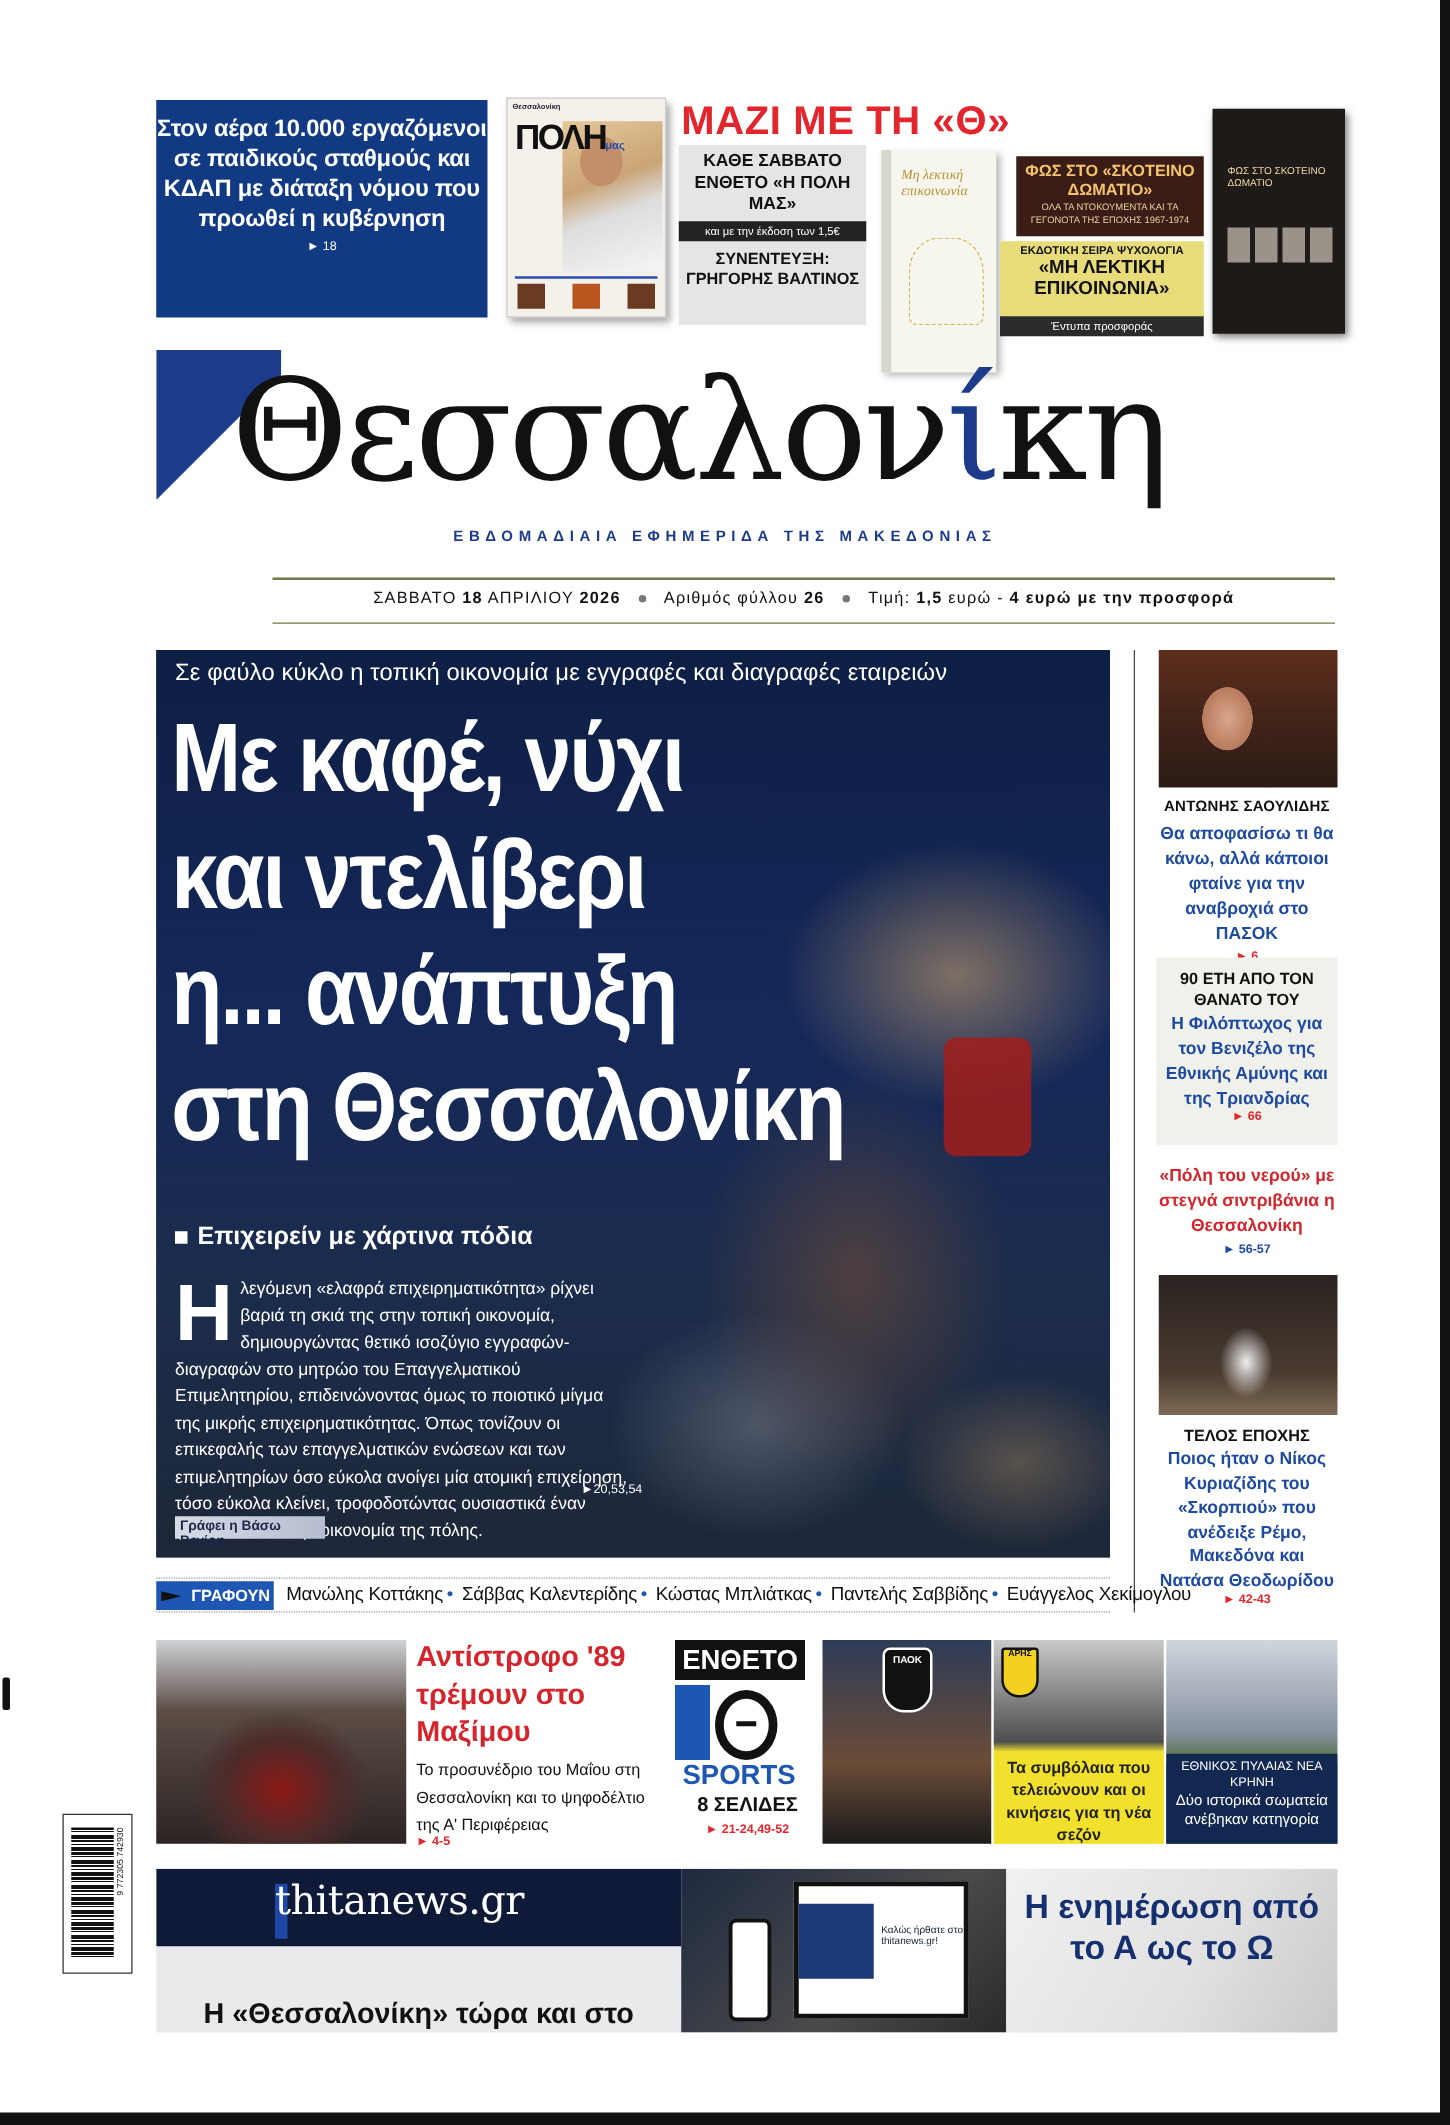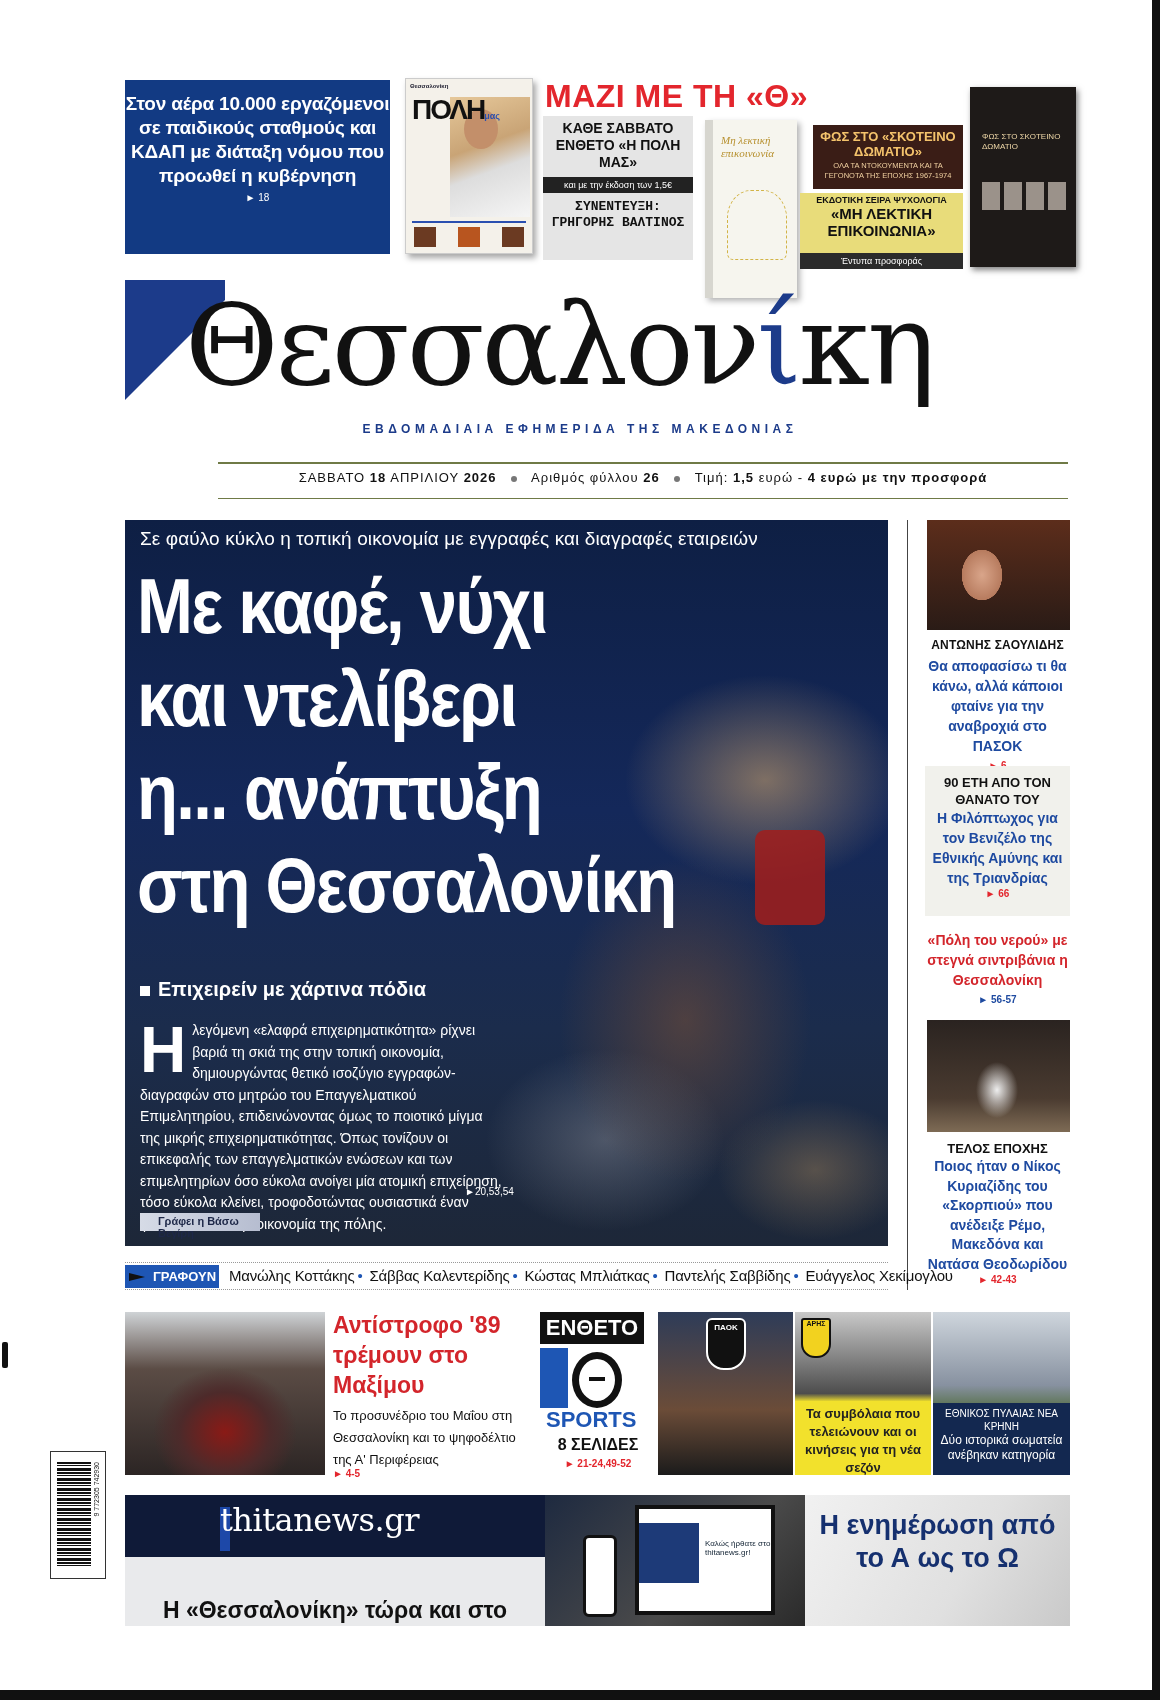--- a/index.html
+++ b/index.html
@@ -24,21 +24,21 @@
   .mag .pol span { color: #2a4fb0; font-size: 9px; letter-spacing: 0; }
   .mag .photo { position: absolute; left: 44px; top: 18px; width: 80px; height: 120px; background: linear-gradient(160deg,#e6c89a 0%,#c9a476 40%,#ddd 60%,#f5f5f5 100%); }
   .mag .face { position: absolute; left: 58px; top: 30px; width: 34px; height: 40px; border-radius: 50%; background: #c38f6a; }
   .mag .row { position: absolute; left: 6px; top: 142px; right: 6px; height: 2px; background: #2a4fb0; }
   .mag .thumb { position: absolute; top: 148px; width: 22px; height: 20px; background: #6b3a22; }
 
   .mazi { left: 545px; top: 78px; font-size: 32px; font-weight: 900; color: #e3262d; letter-spacing: 0.5px; }
   .mazi-box { left: 543px; top: 116px; width: 150px; height: 144px; background: #e5e5e5; text-align: center; }
   .mazi-box .l1 { font-weight: bold; font-size: 14px; line-height: 17px; margin-top: 4px; }
   .mazi-box .bar { background: #222; color: #fff; font-size: 9px; padding: 3px 0; margin-top: 6px; }
-  .mazi-box .l2 { font-weight: bold; font-size: 13px; line-height: 16px; margin-top: 6px; font-family: Liberation Mono, monospace; }
+  .mazi-box .l2 { font-weight: bold; font-size: 13px; line-height: 16px; margin-top: 6px; }
 
   .book1 { left: 705px; top: 120px; width: 92px; height: 178px; background: #f6f5ee; border-left: 8px solid #d7d6cf; box-shadow: 3px 3px 6px rgba(0,0,0,.3); }
   .book1 .t { position: absolute; left: 8px; top: 14px; font-family: "Liberation Serif", serif; font-style: italic; color: #b7902e; font-size: 11px; line-height: 13px; }
   .book1 .ill { position: absolute; left: 14px; top: 70px; width: 60px; height: 70px; border: 1px dashed #d2b447; border-radius: 40% 40% 10% 10%; }
 
   .dark-box { left: 813px; top: 125px; width: 150px; height: 64px; background: #3a1d16; color: #f4c36c; text-align: center; padding-top: 4px; }
   .dark-box .h { font-size: 13px; font-weight: bold; line-height: 15px; }
   .dark-box .s { font-size: 7.5px; color: #f0d0a0; line-height: 10px; margin-top: 2px; }
   .gold-box { left: 800px; top: 193px; width: 163px; height: 60px; background: #e8dc7a; text-align: center; padding-top: 2px; }
   .gold-box .s { font-size: 9px; font-weight: bold; }
@@ -69,21 +69,21 @@
       radial-gradient(ellipse 140px 100px at 690px 650px, rgba(160,130,90,.45), transparent 70%),
       linear-gradient(180deg, #0e1f44 0%, #14285a 40%, #1b2c4c 70%, #1d2738 100%); }
   .main .red { position: absolute; left: 630px; top: 310px; width: 70px; height: 95px; background: #a21d1b; border-radius: 10px; opacity: .85; }
   .main .kicker { position: absolute; left: 15px; top: 8px; color: #fff; font-size: 19px; letter-spacing: 0.1px; }
   .main .headline { position: absolute; left: 12px; top: 40px; color: #fff; font-weight: bold; font-size: 78px; line-height: 93px; letter-spacing: -2px; transform: scaleX(0.86); transform-origin: left top; white-space: nowrap; }
   .main .sub { position: absolute; left: 15px; top: 458px; color: #fff; font-weight: bold; font-size: 20px; }
   .main .sub:before { content: ""; display: inline-block; width: 10px; height: 10px; background: #fff; margin-right: 8px; vertical-align: middle; }
   .main .body { position: absolute; left: 15px; top: 500px; width: 362px; color: #fff; font-size: 14px; line-height: 21.5px; }
   .main .dropcap { float: left; font-size: 64px; font-weight: 900; line-height: 56px; margin: 2px 6px 0 0; }
   .main .ref { position: absolute; left: 340px; top: 666px; font-size: 10px; color: #fff; }
-  .main .byline { position: absolute; left: 15px; top: 693px; width: 120px; height: 18px; background: linear-gradient(90deg,#d6dbe6,#b6bdd0); color: #1d2747; font-size: 11px; font-weight: bold; padding: 2px 18px; }
+  .main .byline { position: absolute; left: 15px; top: 693px; width: 120px; height: 18px; background: linear-gradient(90deg,#d6dbe6,#b6bdd0); color: #1d2747; font-size: 11px; font-weight: bold; padding: 2px 4px; }
 
   .vline { left: 907px; top: 520px; width: 1px; height: 770px; background: #444; }
 
   
   .side { left: 925px; width: 145px; text-align: center; }
   .s1-photo { left: 927px; top: 520px; width: 143px; height: 110px; background: radial-gradient(ellipse 40px 50px at 55px 55px,#d9a58a 0,#b77b5e 50%,transparent 51%), linear-gradient(180deg,#5c2d1b,#2a1b16); }
   .s1-name { top: 638px; font-size: 12px; font-weight: bold; letter-spacing: .2px; }
   .s1-text { top: 656px; font-size: 14px; font-weight: bold; color: #1e4aa0; line-height: 20px; }
   .ref-red { color: #e3262d; font-size: 10px; font-weight: bold; }
   .s2 { top: 766px; height: 150px; background: #f1f1ec; padding-top: 8px; }

